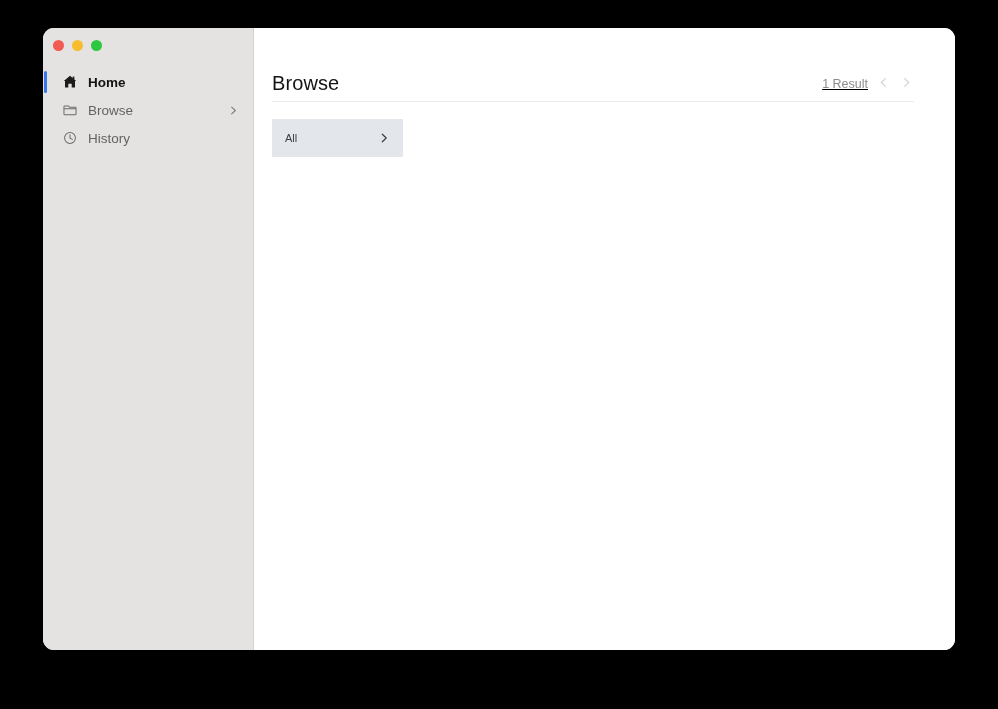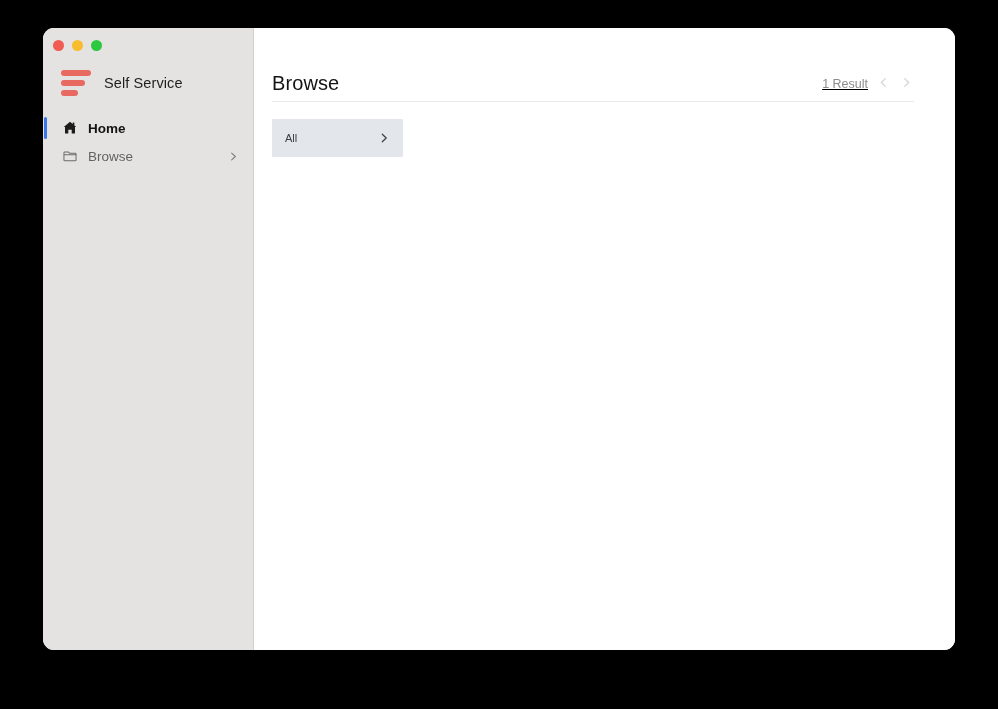--- a/index.html
+++ b/index.html
@@ -259,28 +259,20 @@
   <div class="window">
 
     <div class="sidebar">
 
       <div class="traffic-lights">
         <span class="tl tl-close"></span>
         <span class="tl tl-min"></span>
         <span class="tl tl-max"></span>
       </div>
 
-      <div class="brand">
-        <span class="brand-logo">
-          <span class="bar bar-1"></span>
-          <span class="bar bar-2"></span>
-          <span class="bar bar-3"></span>
-        </span>
-        <span class="brand-title">Self Service</span>
-      </div>
 
 
       <div class="nav">
 
         <div class="nav-item active">
           <span class="nav-indicator"></span>
           <span class="nav-icon">
             <svg viewBox="0 0 18 18" width="16" height="16">
               <path d="M9 2.1 L2 8.0 L3.4 8.0 L3.4 15.2 L7.1 15.2 L7.1 11.0 L10.9 11.0 L10.9 15.2 L14.6 15.2 L14.6 8.0 L16 8.0 Z" fill="#1c1c1c"></path>
               <rect x="12.0" y="2.9" width="1.9" height="3.2" fill="#1c1c1c"></rect>
@@ -299,20 +291,30 @@
           </span>
           <span class="nav-label">Browse</span>
           <span class="nav-chevron">
             <svg viewBox="0 0 12 12" width="11" height="11" fill="none" stroke="#7d7d7d" stroke-width="1.2" stroke-linecap="round" stroke-linejoin="round">
               <polyline points="4,2.4 8,6 4,9.6"></polyline>
             </svg>
           </span>
         </div>
 
 
+        <div class="nav-item">
+
+          <span class="nav-icon">
+            <svg viewBox="0 0 18 18" width="16" height="16" fill="none" stroke="#6b6b6b" stroke-width="1.15" stroke-linecap="round">
+              <circle cx="9" cy="9" r="6.1"></circle>
+              <polyline points="9,5.4 9,9.1 11.6,10.6"></polyline>
+            </svg>
+          </span>
+          <span class="nav-label">History</span>
+        </div>
 
       </div>
     </div>
 
     <div class="main">
       <div class="main-inner">
 
         <div class="content-header">
           <div class="page-title">Browse</div>
 

